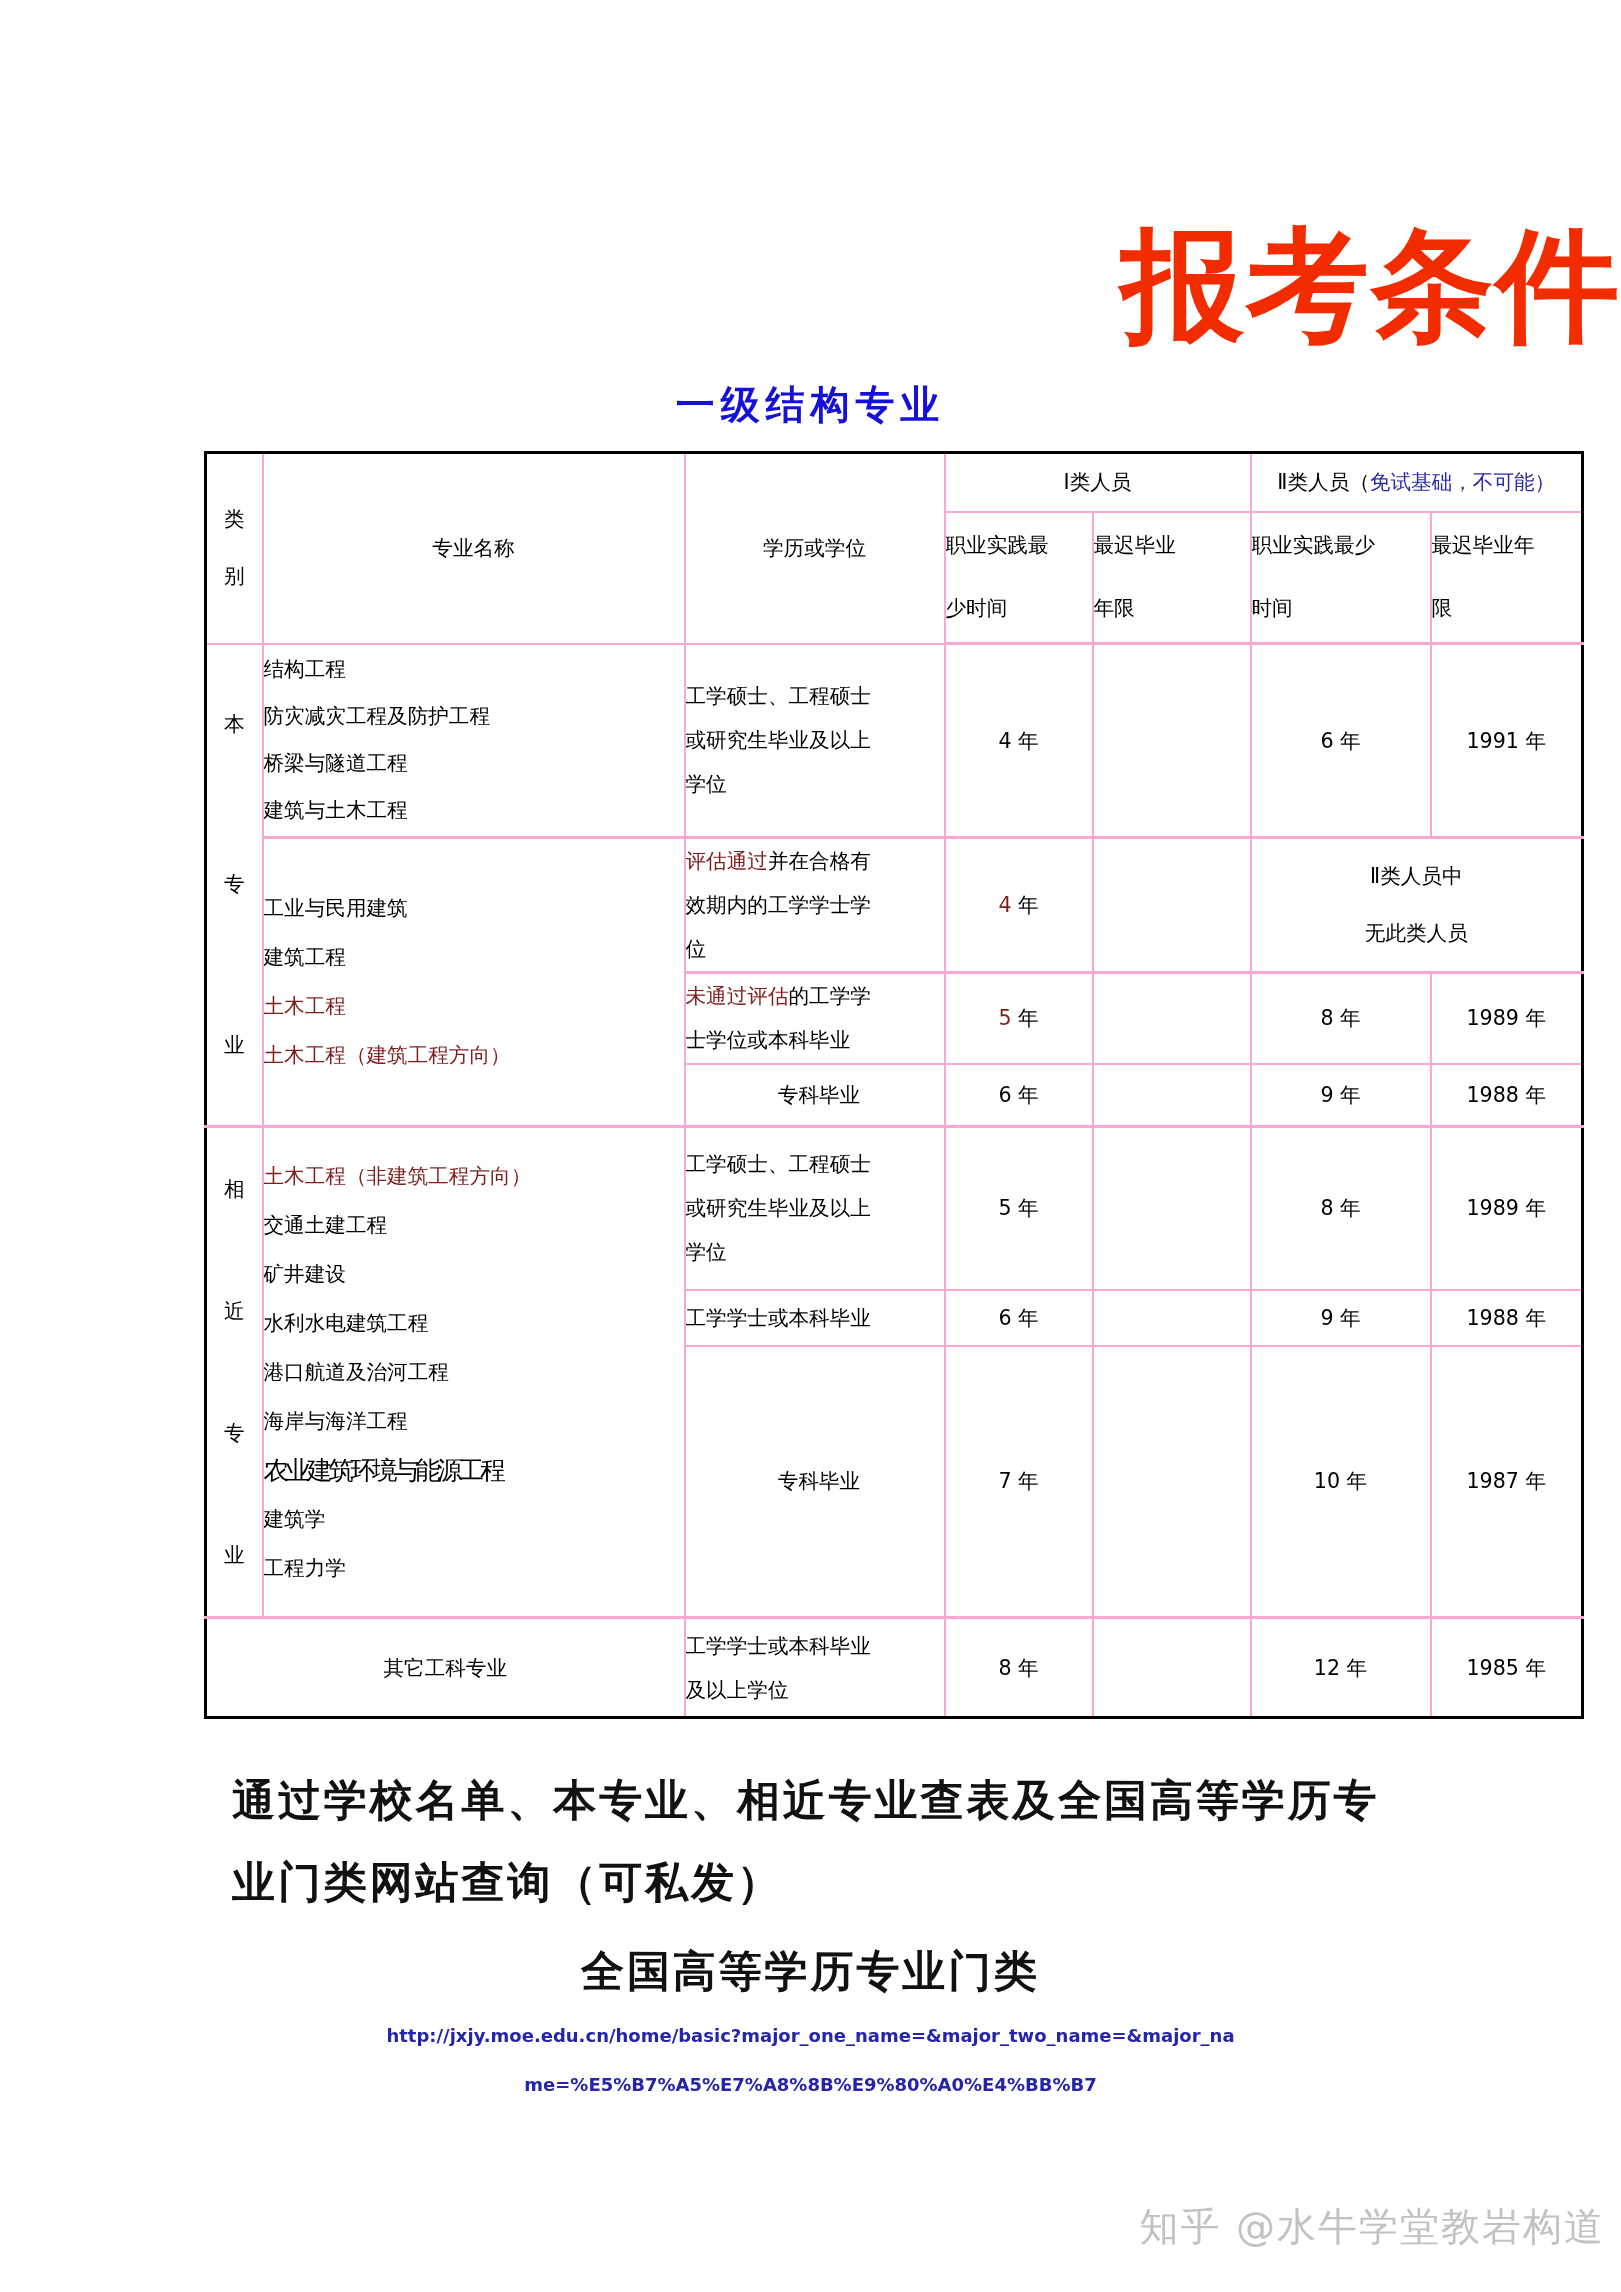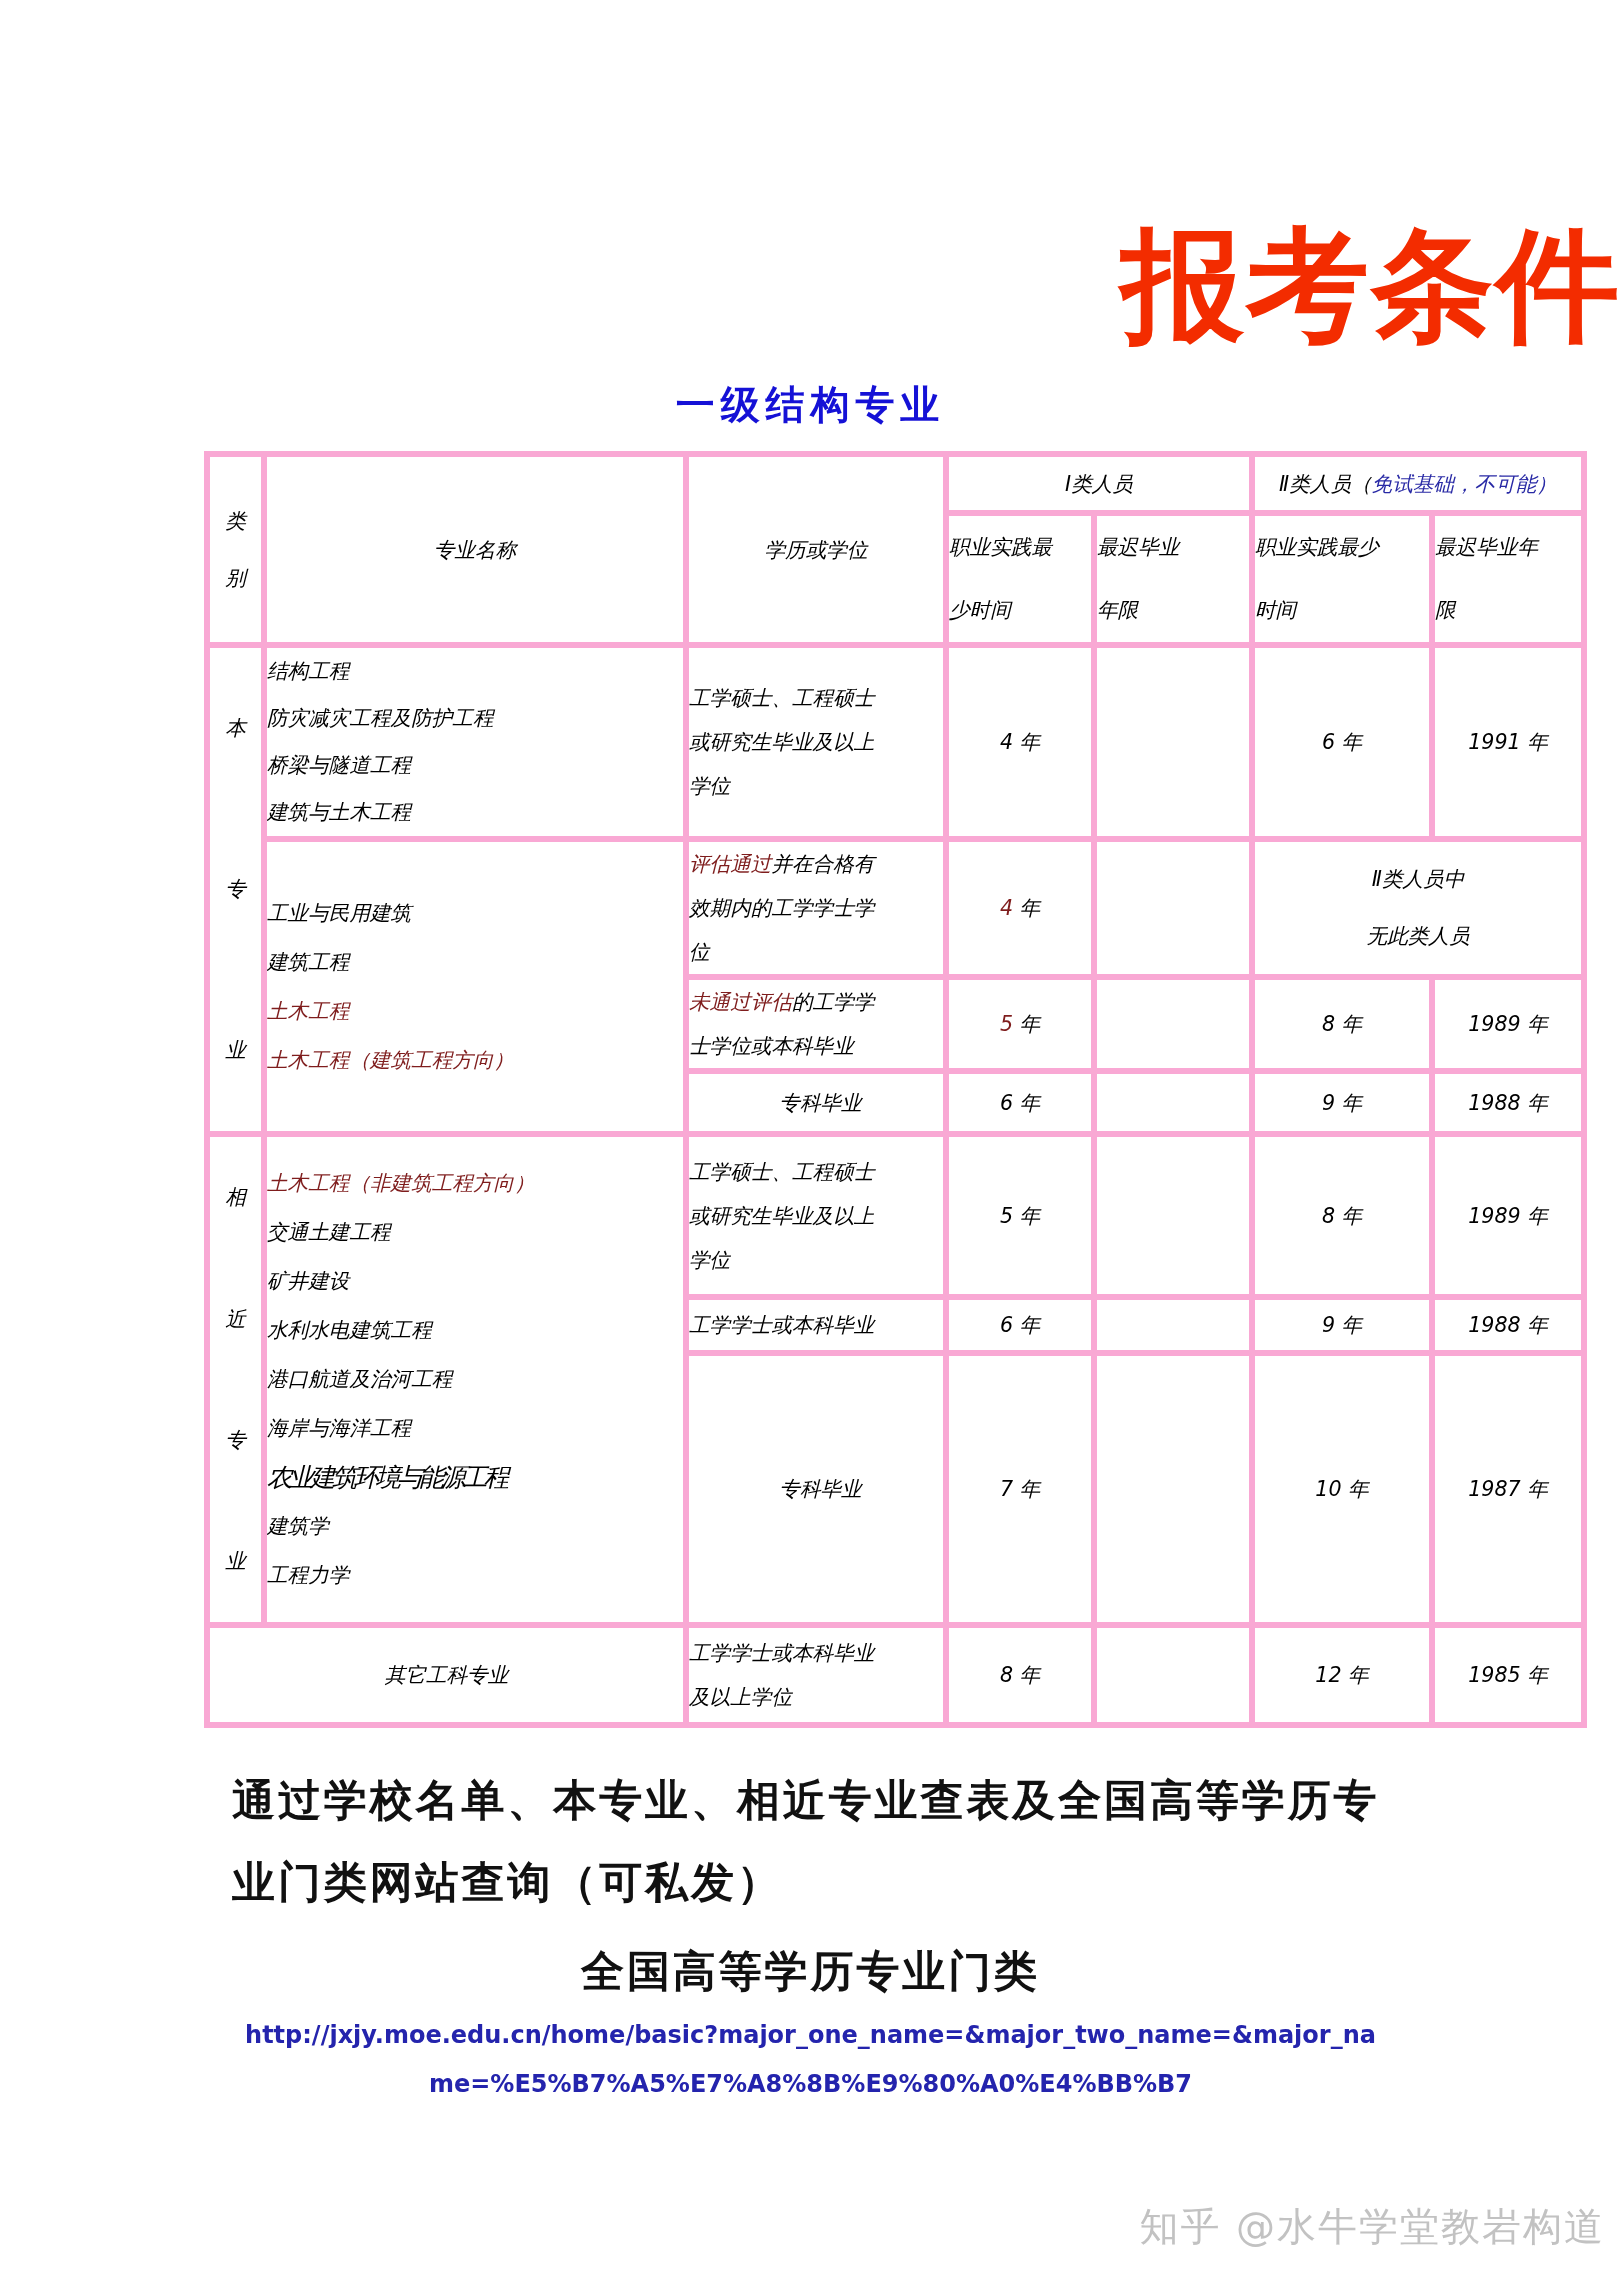--- a/index.html
+++ b/index.html
@@ -8,22 +8,22 @@
 
   
   .main-title{position:absolute;left:0;top:218px;width:100%;text-align:right;
               font-size:123px;font-weight:bold;color:#f32c00;letter-spacing:2px;line-height:1.1;}
   .sub-title{position:absolute;left:0;top:384px;width:100%;text-align:center;
              font-size:39px;font-weight:bold;color:#1511d6;letter-spacing:5.9px;line-height:1.1;}
 
   
   table.cond{position:absolute;left:204px;top:451px;width:1377px;table-layout:fixed;
              border-collapse:collapse;border:3.9px solid #000;}
-  table.cond th,table.cond td{border:6px solid #f9a8d4;font-size:20.6px;font-weight:normal;
-             color:#000;vertical-align:middle;padding:0;overflow:hidden;font-style:italic;}
+  table.cond th,table.cond td{border:2px solid #f9a8d4;font-size:20.6px;font-weight:normal;
+             color:#000;vertical-align:middle;padding:0;overflow:hidden;}
   .bb4{border-bottom-width:3.9px !important;}
   .pre{white-space:pre-line;}
   .cen{text-align:center;}
   .red{color:#7f1d1d;}
   .blue{color:#2829a5;}
 
   .h-main{text-align:center;}
   .h-cat{white-space:pre-line;line-height:57px;text-align:center;}
   .h-sub{text-align:left;padding-left:9.8px;white-space:pre-line;line-height:63px;}
 
@@ -41,21 +41,21 @@
   .degree.cen{padding-left:9px;text-align:center;}
   .val{text-align:center;}
   .note{text-align:center;line-height:57px;}
   .other{text-align:center;}
 
   
   .foot-line{position:absolute;left:232px;font-size:43px;font-weight:bold;color:#111;
              letter-spacing:2.9px;white-space:nowrap;}
   .foot-center{position:absolute;left:0;width:100%;text-align:center;font-size:43px;
                font-weight:bold;color:#111;letter-spacing:2.9px;}
-  .url-block{position:absolute;left:0;width:100%;text-align:center;font-size:24px;
+  .url-block{position:absolute;left:0;width:100%;text-align:center;font-size:18px;
              font-weight:bold;color:#2424ad;line-height:49px;}
   .watermark{position:absolute;right:16px;top:2200px;font-size:39px;color:#c2c2c2;
              letter-spacing:2px;text-shadow:2px 2px 0 rgba(255,255,255,0.9);}
 </style>
 </head>
 <body>
 
 <div class="page">
 
   <div class="main-title">报考条件</div>

